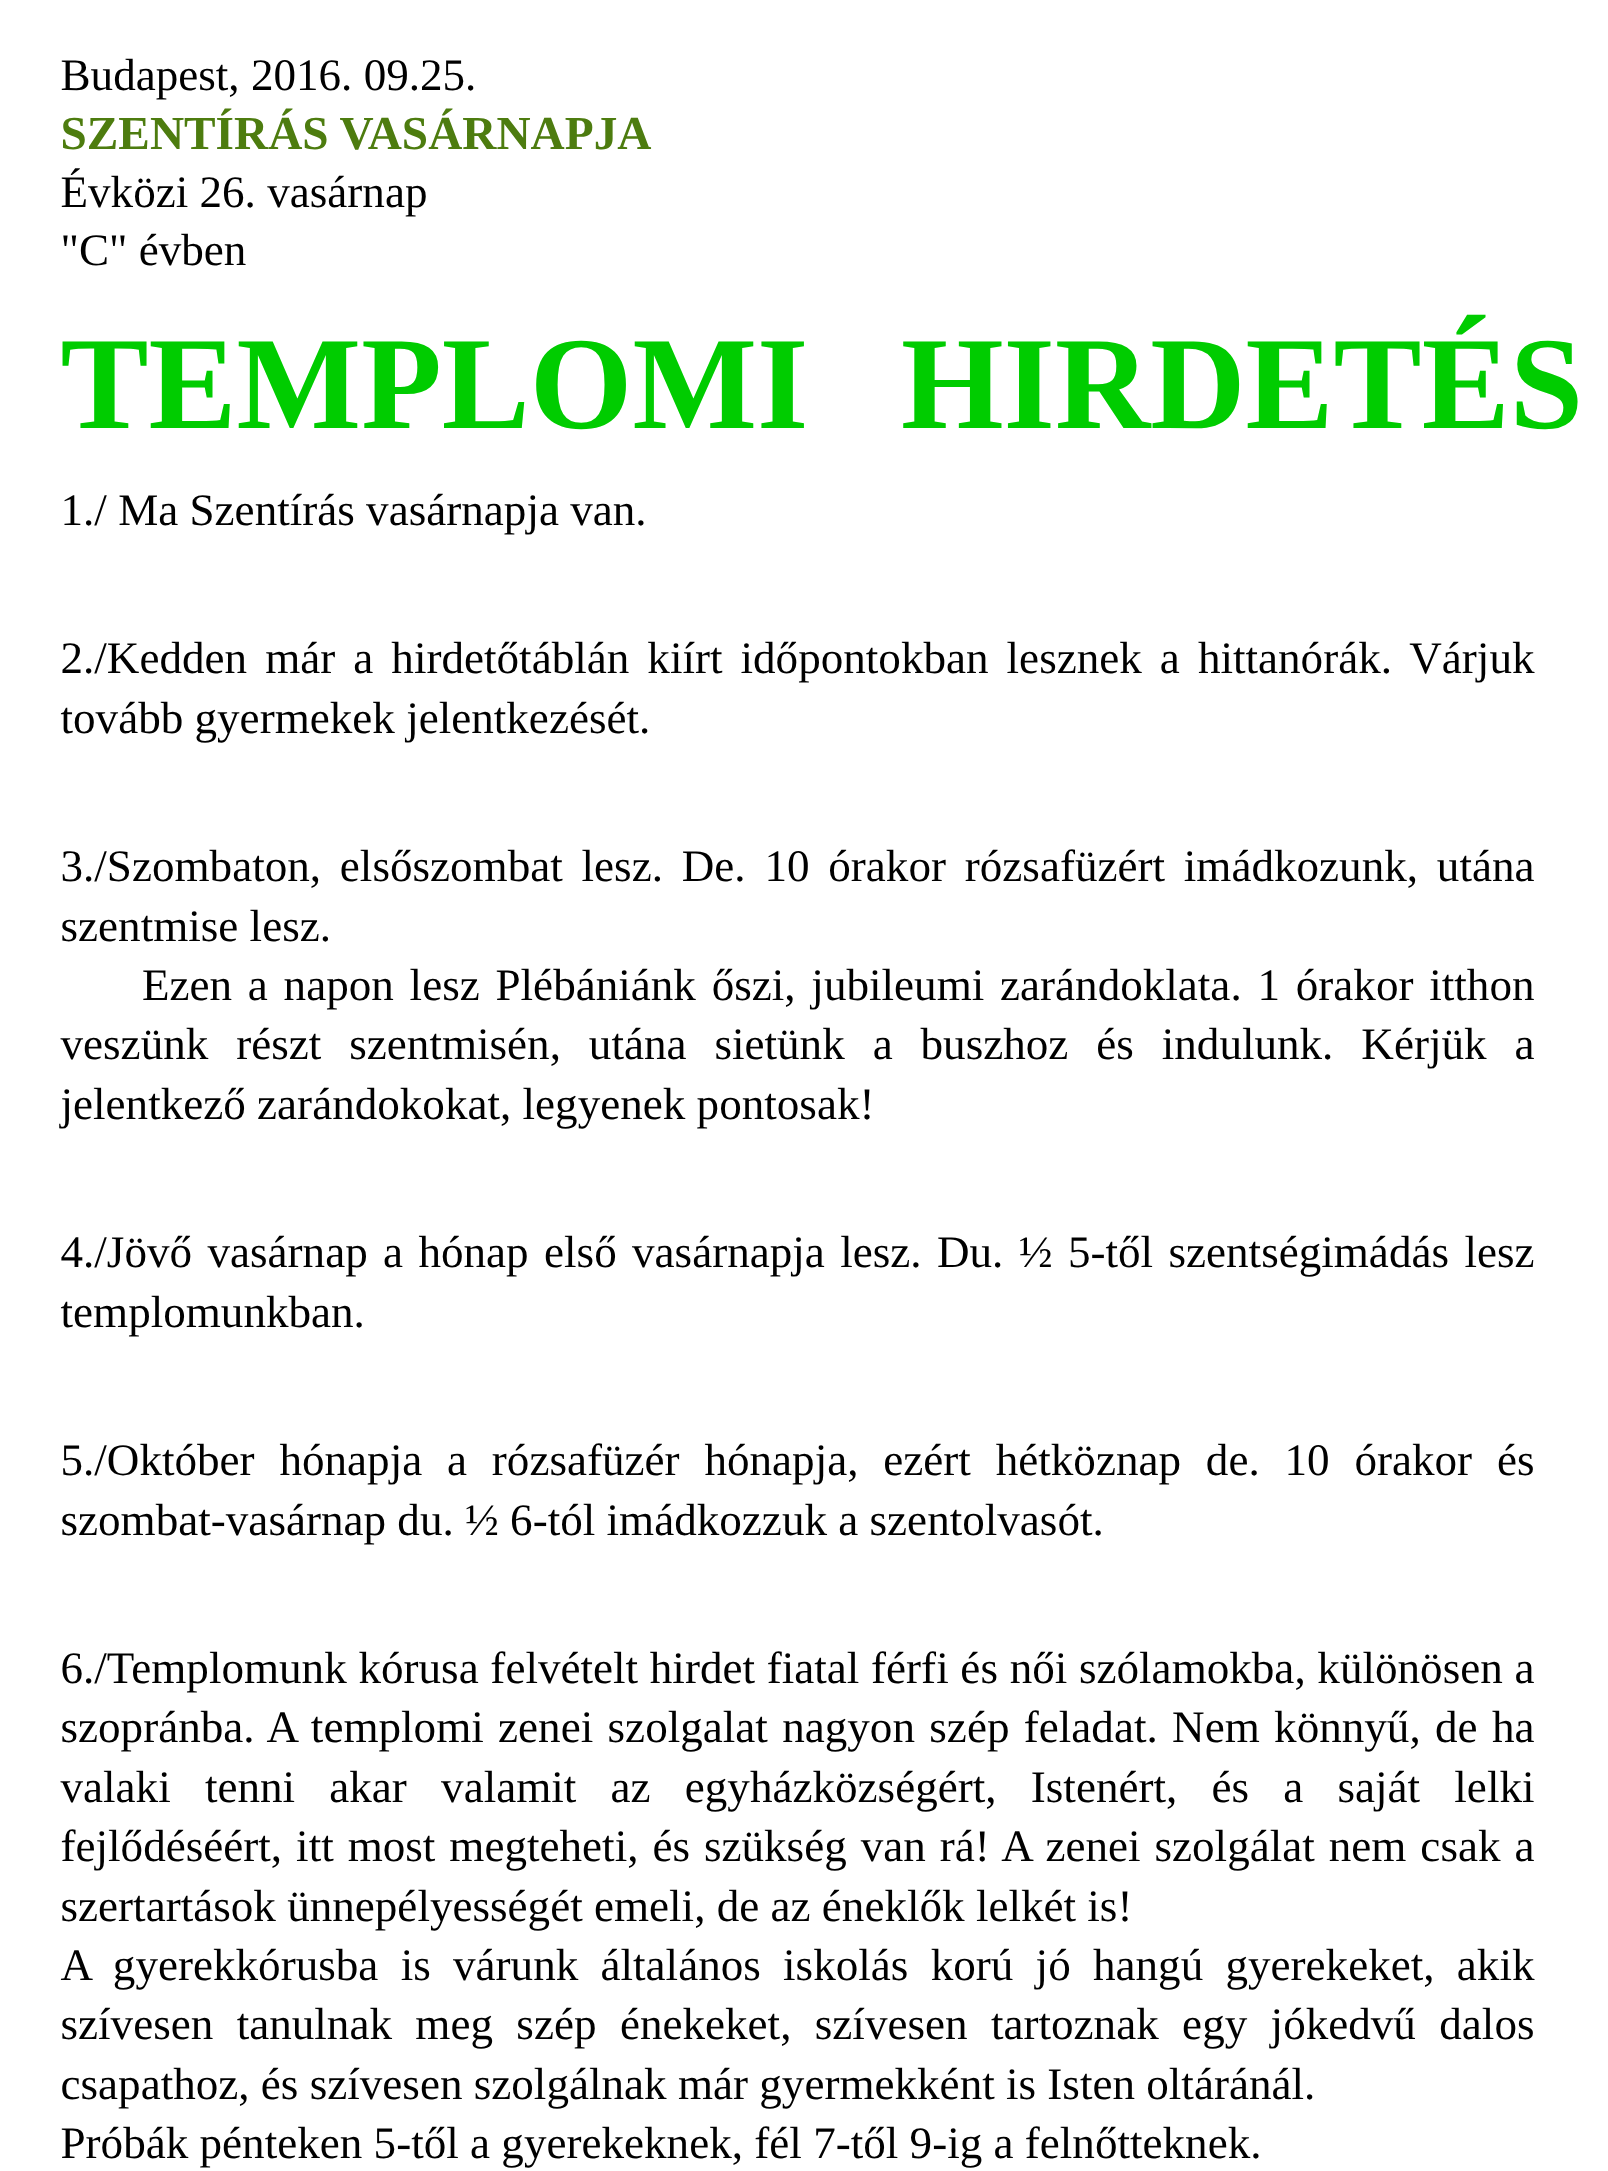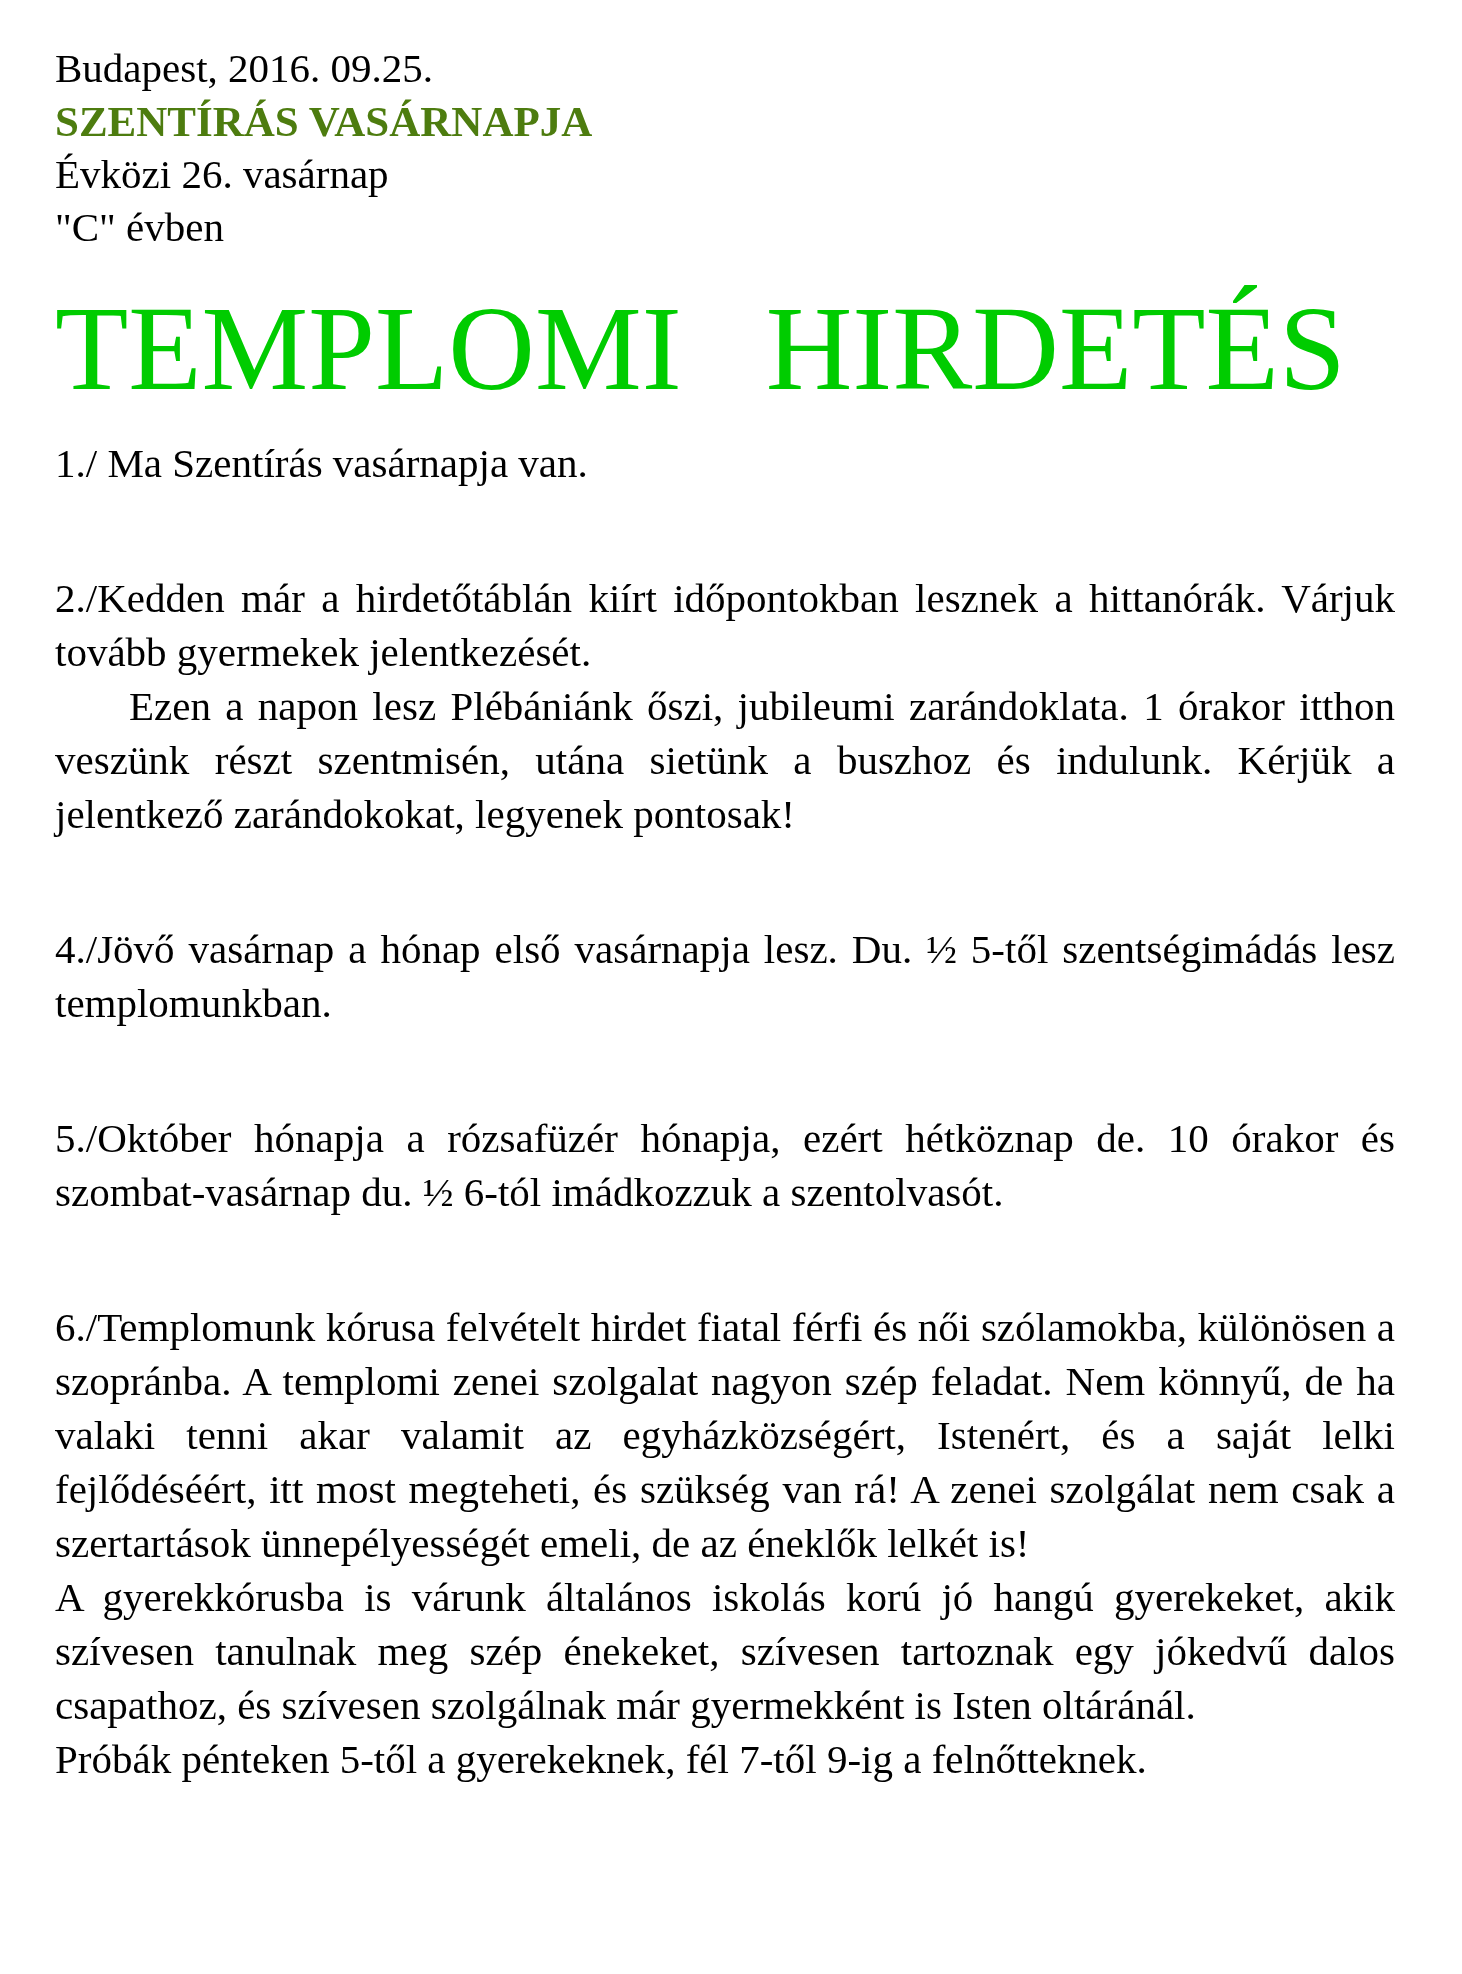--- a/index.html
+++ b/index.html
@@ -28,21 +28,21 @@
   }
   .feast {
     color: #4d7c0f;
     font-weight: bold;
     font-size: 43px;
   }
   .main-title {
     margin: 30px 0 22px 0;
     font-size: 120px;
     line-height: 1.08;
-    font-weight: normal;
+    font-weight: bold;
     color: #00cc00;
     word-spacing: 0.45em;
     white-space: nowrap;
   }
   .para {
     margin: 0;
     font-size: 41px;
     line-height: 54px;
     text-align: justify;
   }
@@ -65,20 +65,21 @@
   <p class="hline">Évközi 26. vasárnap</p>
 
   <p class="hline">"C" évben</p>
 
   <h1 class="main-title">TEMPLOMI HIRDETÉS</h1>
 
   <p class="para">1./ Ma Szentírás vasárnapja van.</p>
 
   <p class="para gap">2./Kedden már a hirdetőtáblán kiírt időpontokban lesznek a hittanórák. Várjuk tovább gyermekek jelentkezését.</p>
 
+  <p class="para gap">3./Szombaton, elsőszombat lesz. De. 10 órakor rózsafüzért imádkozunk, utána szentmise lesz.</p>
 
   <p class="para indent">Ezen a napon lesz Plébániánk őszi, jubileumi zarándoklata. 1 órakor itthon veszünk részt szentmisén, utána sietünk a buszhoz és indulunk. Kérjük a jelentkező zarándokokat, legyenek pontosak!</p>
 
   <p class="para gap">4./Jövő vasárnap a hónap első vasárnapja lesz. Du. ½ 5-től szentségimádás lesz templomunkban.</p>
 
   <p class="para gap">5./Október hónapja a rózsafüzér hónapja, ezért hétköznap de. 10 órakor és szombat-vasárnap du. ½ 6-tól imádkozzuk a szentolvasót.</p>
 
   <p class="para gap">6./Templomunk kórusa felvételt hirdet fiatal férfi és női szólamokba, különösen a szopránba. A templomi zenei szolgalat nagyon szép feladat. Nem könnyű, de ha valaki tenni akar valamit az egyházközségért, Istenért, és a saját lelki fejlődéséért, itt most megteheti, és szükség van rá! A zenei szolgálat nem csak a szertartások ünnepélyességét emeli, de az éneklők lelkét is!</p>
 
   <p class="para">A gyerekkórusba is várunk általános iskolás korú jó hangú gyerekeket, akik szívesen tanulnak meg szép énekeket, szívesen tartoznak egy jókedvű dalos csapathoz, és szívesen szolgálnak már gyermekként is Isten oltáránál.</p>

